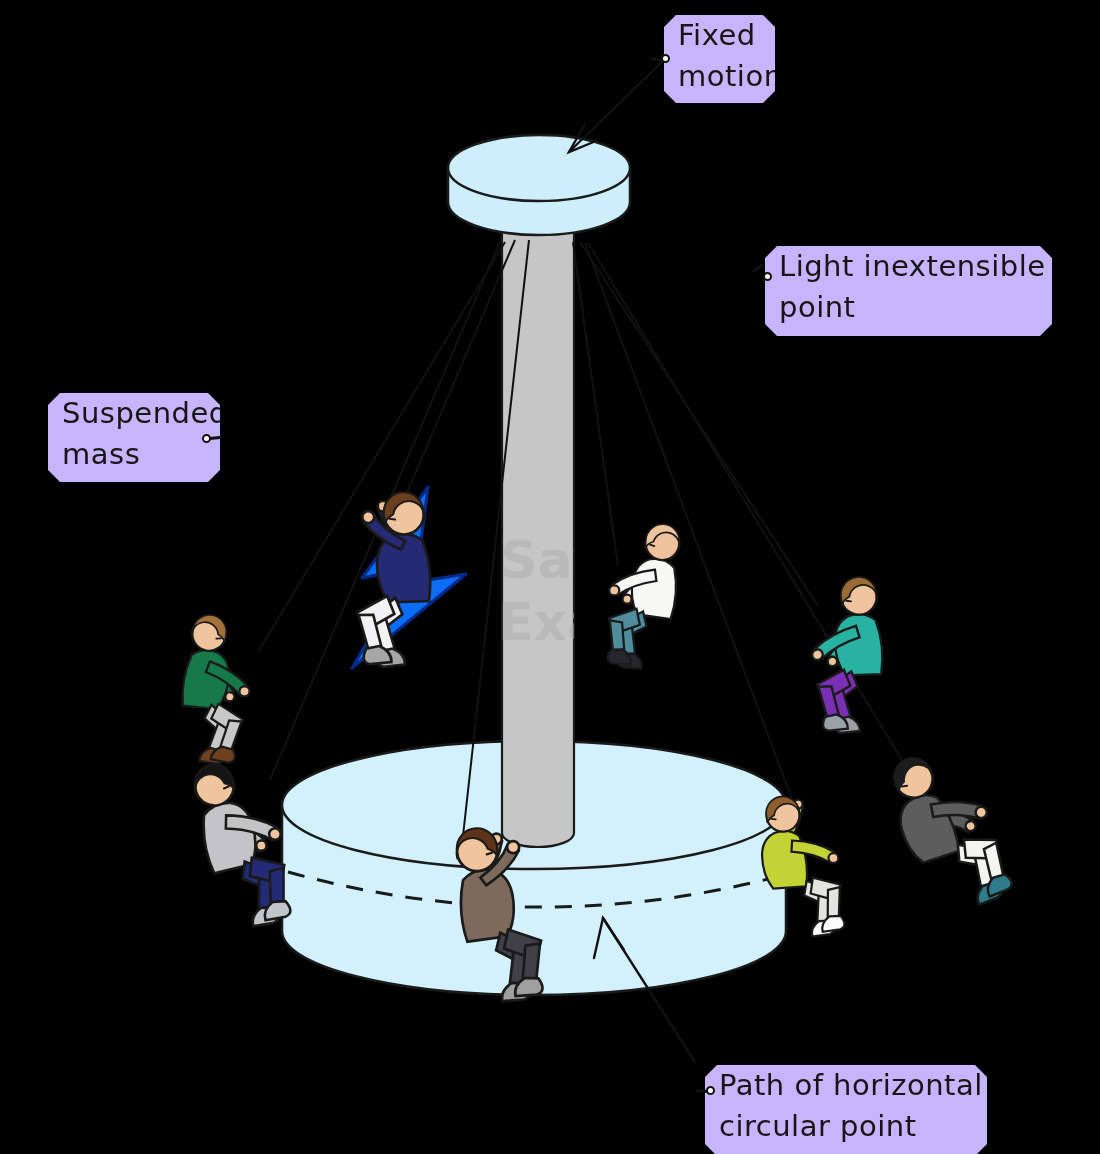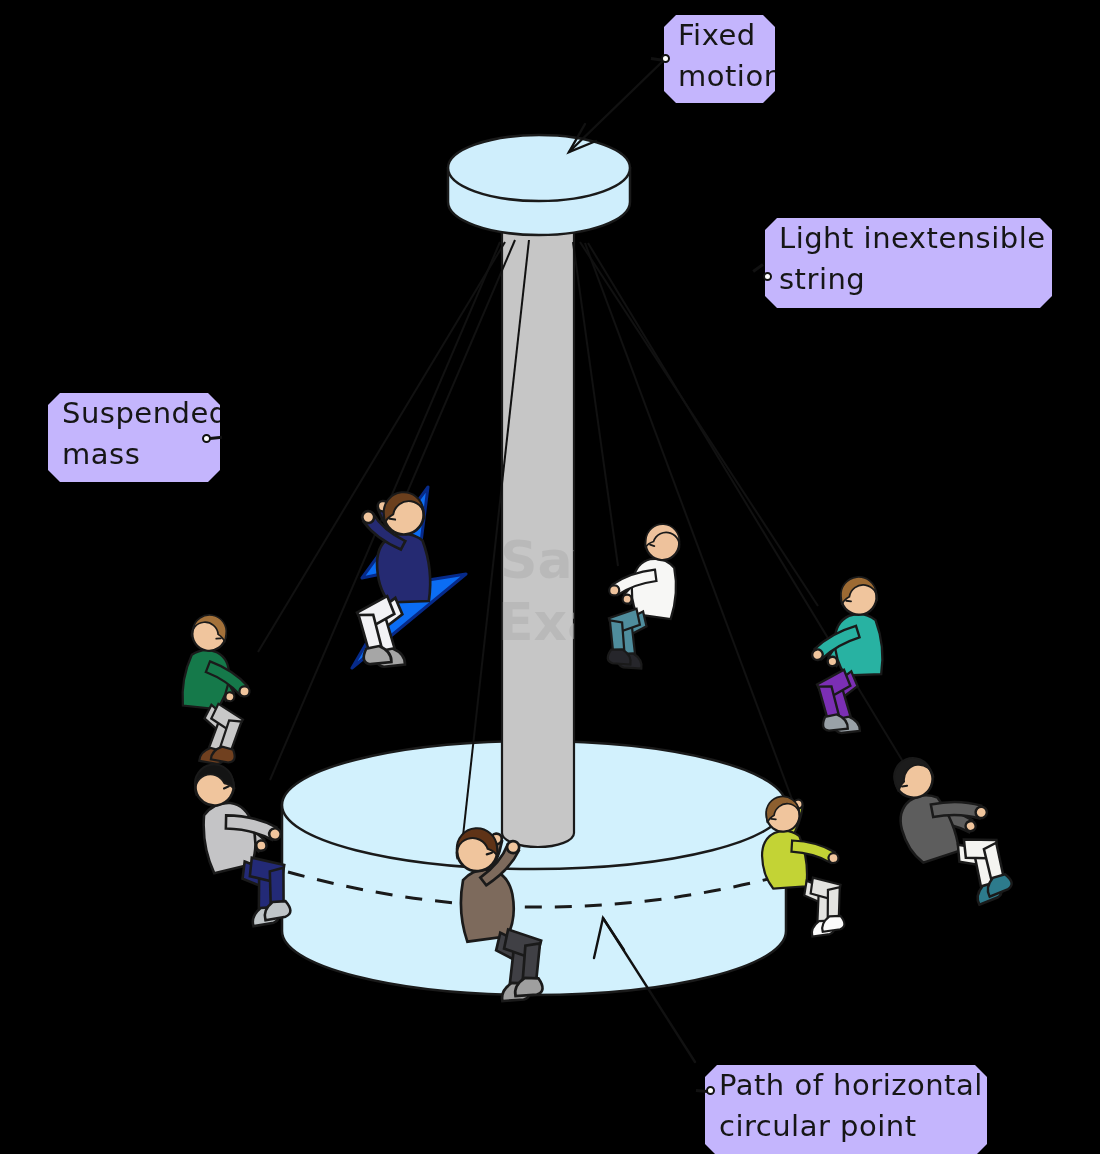--- a/index.html
+++ b/index.html
@@ -211,23 +211,23 @@
       </g>
   </svg>
 
   <div class="tag" style="left:664px;top:15px;width:111px;height:88px;">
     <span class="ln">Fixed</span>
     <span class="ln">motion</span>
   </div>
   <div class="pin" style="left:661px;top:54px;"></div>
   <div class="pin-tail" style="left:651px;top:57px;transform:rotate(8deg);"></div>
 
-  <div class="tag" style="left:765px;top:218px;width:287px;height:90px;">
+  <div class="tag" style="left:765px;top:246px;width:287px;height:90px;">
     <span class="ln">Light inextensible</span>
-    <span class="ln">string</span>
+    <span class="ln">point</span>
   </div>
   <div class="pin" style="left:763px;top:272px;"></div>
   <div class="pin-tail" style="left:753px;top:270px;transform:rotate(-35deg);"></div>
 
   <div class="tag" style="left:48px;top:393px;width:172px;height:89px;">
     <span class="ln">Suspended</span>
     <span class="ln">mass</span>
   </div>
   <div class="pin" style="left:202px;top:434px;"></div>
   <div class="pin-tail" style="left:210px;top:437px;transform:rotate(-6deg);"></div>

